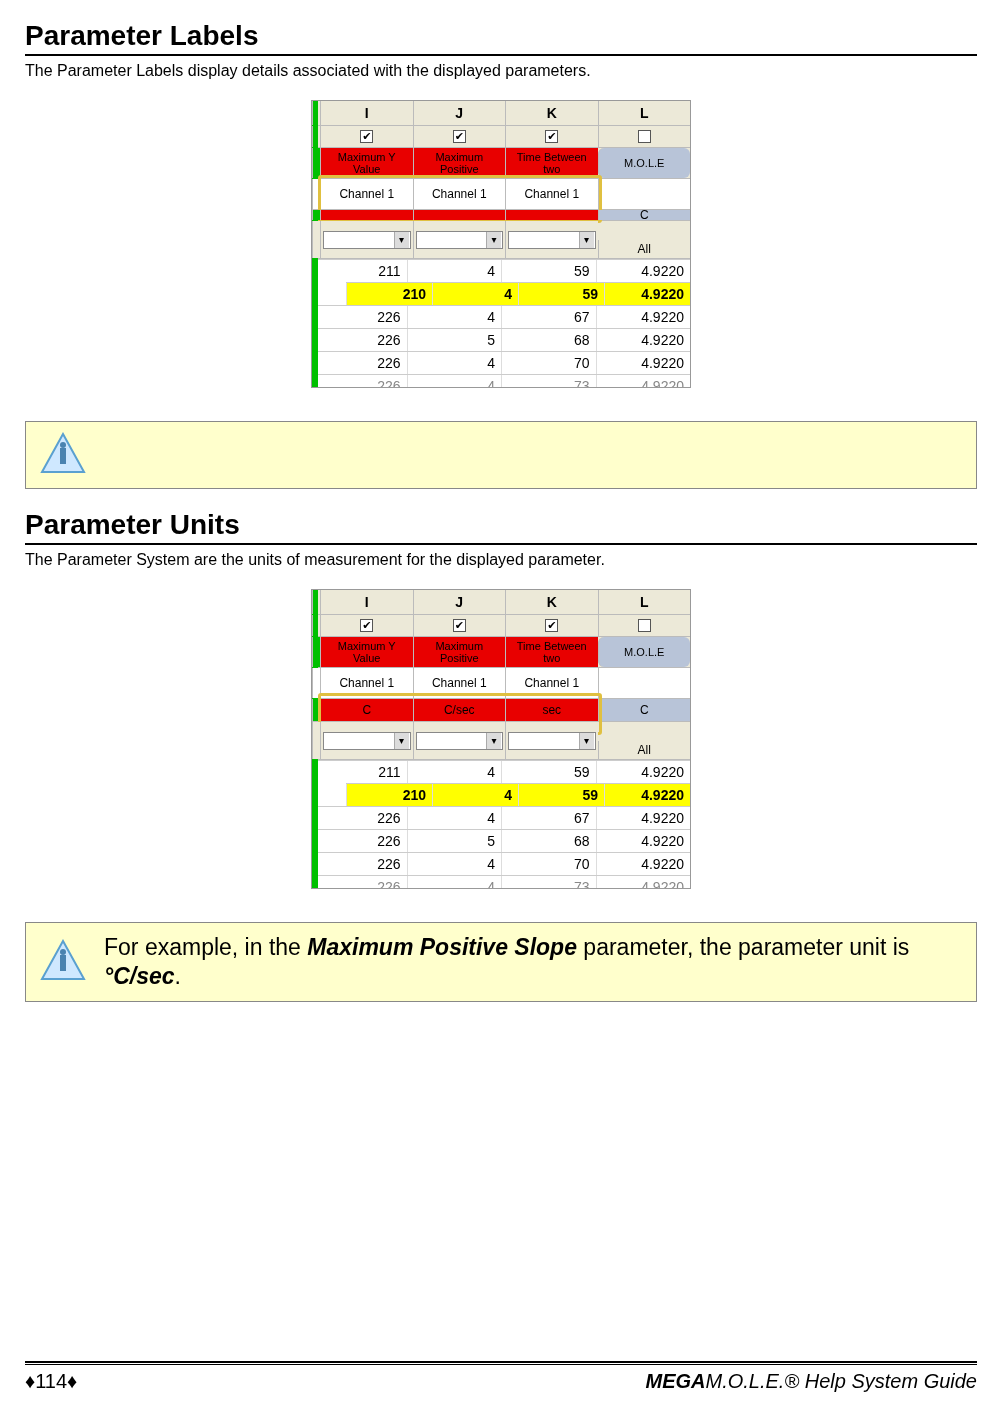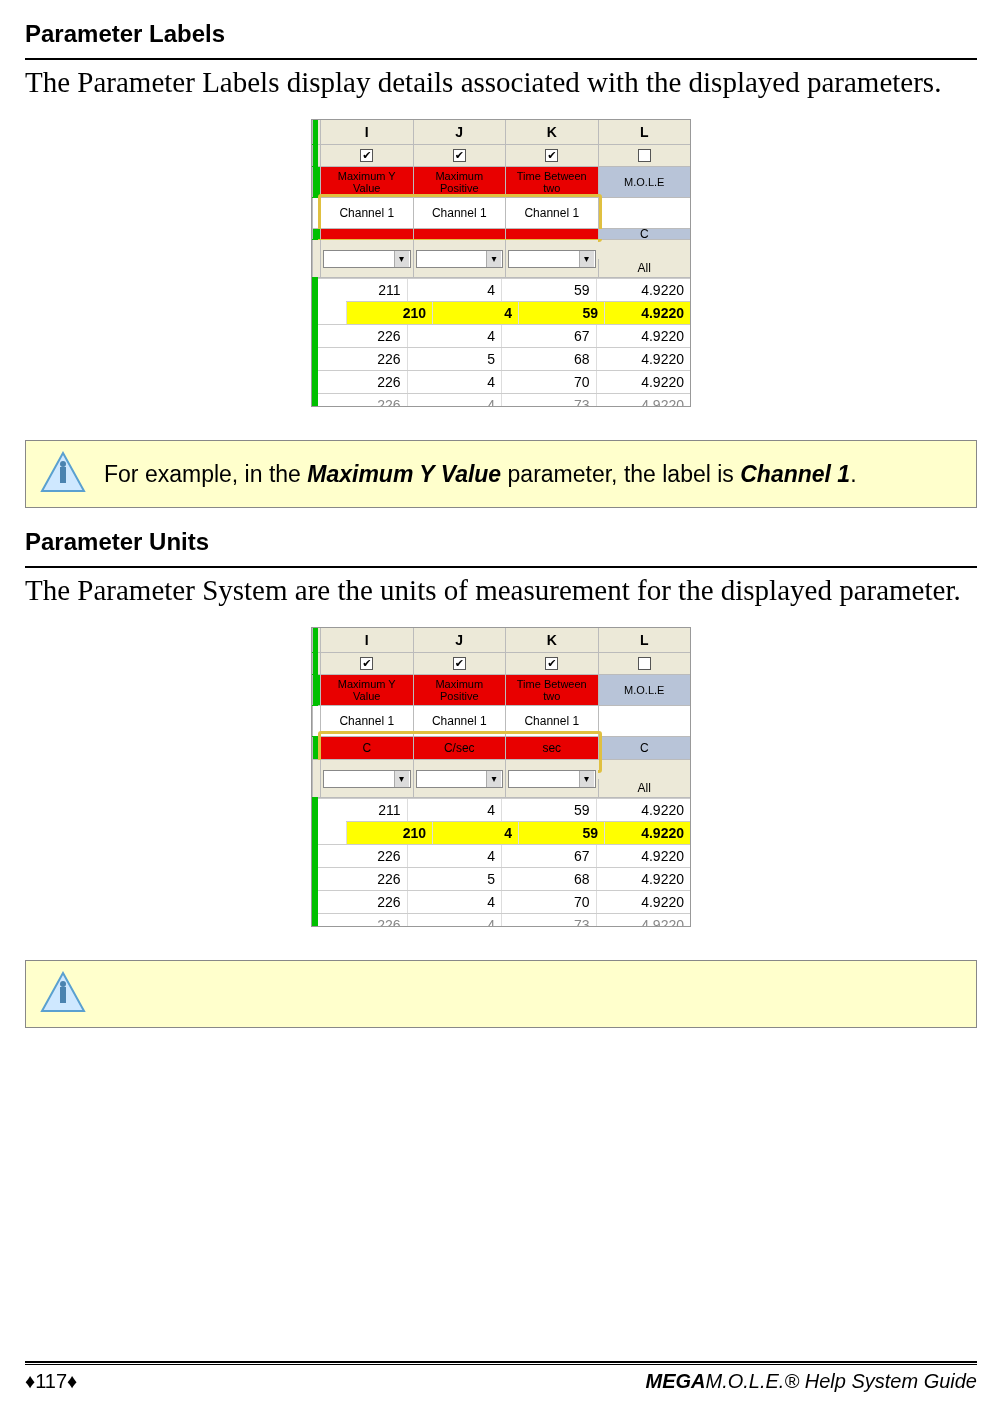--- a/index.html
+++ b/index.html
@@ -9,54 +9,53 @@
     box-sizing: border-box;
     font-family: Arial, Helvetica, sans-serif;
     font-size: 23px;
     color: #000;
     background: #fff;
     min-height: 1411px;
     position: relative;
   }
   .section-title {
     font-weight: bold;
-    font-size: 24px;
+    font-size: 28px;
     border-bottom: 2px solid #000;
-    padding-bottom: 10px;
+    padding-bottom: 2px;
     margin-top: 0;
     margin-bottom: 4px;
   }
   .section-title.mt {
     margin-top: 16px;
   }
   .section-intro {
-    font-size: 29px;
+    font-size: 16px;
     margin: 6px 0 20px 0;
-    font-family: Liberation Serif, serif;
   }
   .screenshot-wrap {
     text-align: center;
     margin: 18px 0 28px 0;
   }
   .screenshot {
     display: inline-block;
     border: 1px solid #999;
     background: #fff;
     width: 380px;
     box-sizing: border-box;
     font-size: 14px;
     position: relative;
   }
   .hdr-row { display:flex; border-bottom:1px solid #bbb; background:#ece9d8; }
   .hdr-row.letters { font-weight:bold; text-align:center; }
   .hcell { flex:1; padding:4px 2px; border-left:1px solid #bbb; display:flex; align-items:center; justify-content:center; box-sizing:border-box; position:relative; }
   .hcell.first-indicator { flex:0 0 8px; padding:0; }
   .green-sliver { position:absolute; left:0; top:0; bottom:0; width:6px; background:#00c000; }
   .red-row .hcell { background:#e80000; color:#000; font-size:11px; line-height:12px; text-align:center; padding:3px 2px; }
-  .red-row .mole { background:#b8c4d8; color:#000; }
+  .red-row .mole { background:#b8c4d8; color:#000;border-radius:6px; }
   .label-row .hcell { background:#fff; color:#000; font-size:12px; padding:8px 2px; position:relative; }
   .units-row .hcell { background:#e80000; color:#000; font-size:12px; padding:4px 2px; }
   .units-row .ccell { background:#b8c4d8; color:#000; }
   .dd-row .hcell { background:#ece9d8; padding:2px; }
   .dd { width:100%; height:18px; background:#fff; border:1px solid #888; box-sizing:border-box; position:relative; }
   .dd::after { content:'▾'; position:absolute; right:1px; top:0; width:14px; height:16px; background:#dcdcdc; text-align:center; font-size:10px; line-height:16px; border-left:1px solid #aaa; }
   .all-cell { background:#ece9d8; font-size:12px; padding:2px 4px; display:flex; align-items:center;margin-top:19px; }
   .data-row { display:flex; border-top:1px solid #ccc; font-size:14px; }
   .dcell { flex:1; padding:3px 6px; border-left:1px solid #ddd; box-sizing:border-box; text-align:right; }
   .data-row.yellow { background:#ffff00; font-weight:bold;margin-left:34px; }
@@ -216,23 +215,20 @@
 </div>
 
 <div class="note">
   <div class="icon">
     <svg viewBox="0 0 46 46">
         <polygon points="23,2 44,40 2,40" fill="#cfe8ff" stroke="#5aa0d0" stroke-width="2"></polygon>
         <rect x="20" y="16" width="6" height="16" fill="#4a83b0"></rect>
         <circle cx="23" cy="13" r="3" fill="#4a83b0"></circle>
       </svg>
   </div>
-  <p>
-    <span>For example, in the </span><b>Maximum Y Value</b><span> parameter, the label is </span><b>Channel 1</b><span>.</span>
-  </p>
 </div>
 
 <div class="section-title mt">Parameter Units</div>
 <div class="section-intro">The Parameter System are the units of measurement for the displayed parameter.</div>
 
 <div class="screenshot-wrap">
   <div class="screenshot">
     <div class="green-sliver"></div>
     <div class="hdr-row letters">
       <div class="hcell first-indicator"></div>
@@ -332,19 +328,22 @@
 </div>
 
 <div class="note">
   <div class="icon">
     <svg viewBox="0 0 46 46">
         <polygon points="23,2 44,40 2,40" fill="#cfe8ff" stroke="#5aa0d0" stroke-width="2"></polygon>
         <rect x="20" y="16" width="6" height="16" fill="#4a83b0"></rect>
         <circle cx="23" cy="13" r="3" fill="#4a83b0"></circle>
       </svg>
   </div>
+  <p>
+    <span>For example, in the </span><b>Maximum Positive Slope</b><span> parameter, the parameter unit is </span><b>°C/sec</b><span>.</span>
+  </p>
 </div>
 
 <div class="footer-rule"></div>
 <div class="footer">
-  <div class="left">♦117♦</div>
+  <div class="left">♦114♦</div>
   <div class="right"><span class="mega">MEGA</span><span>M.O.L.E.® Help System Guide</span></div>
 </div>
 
 </body></html>

